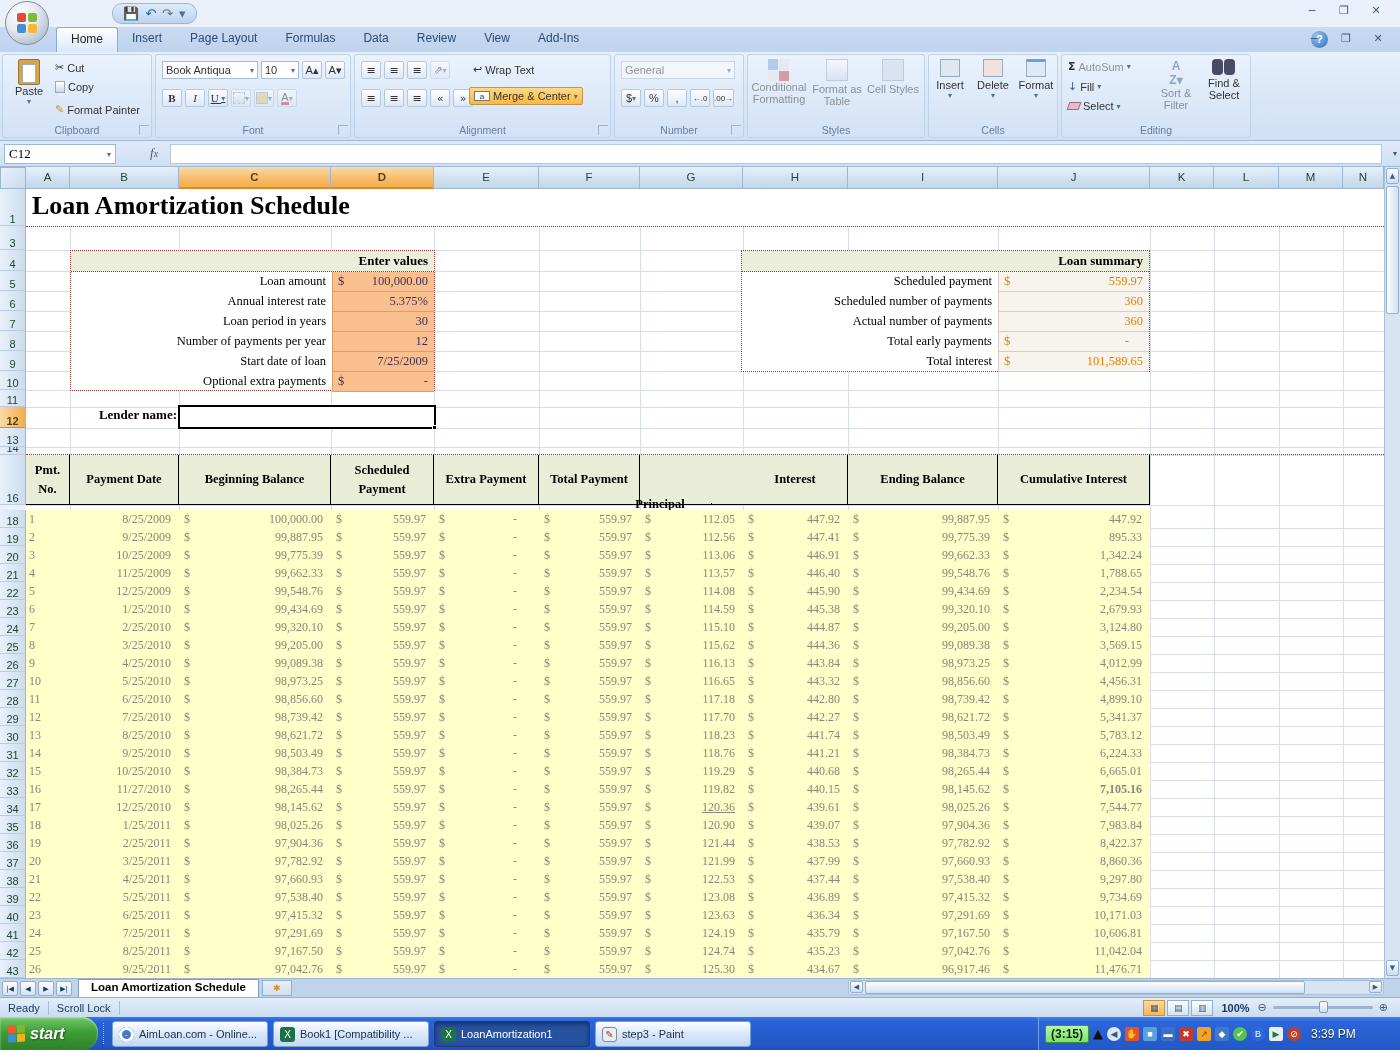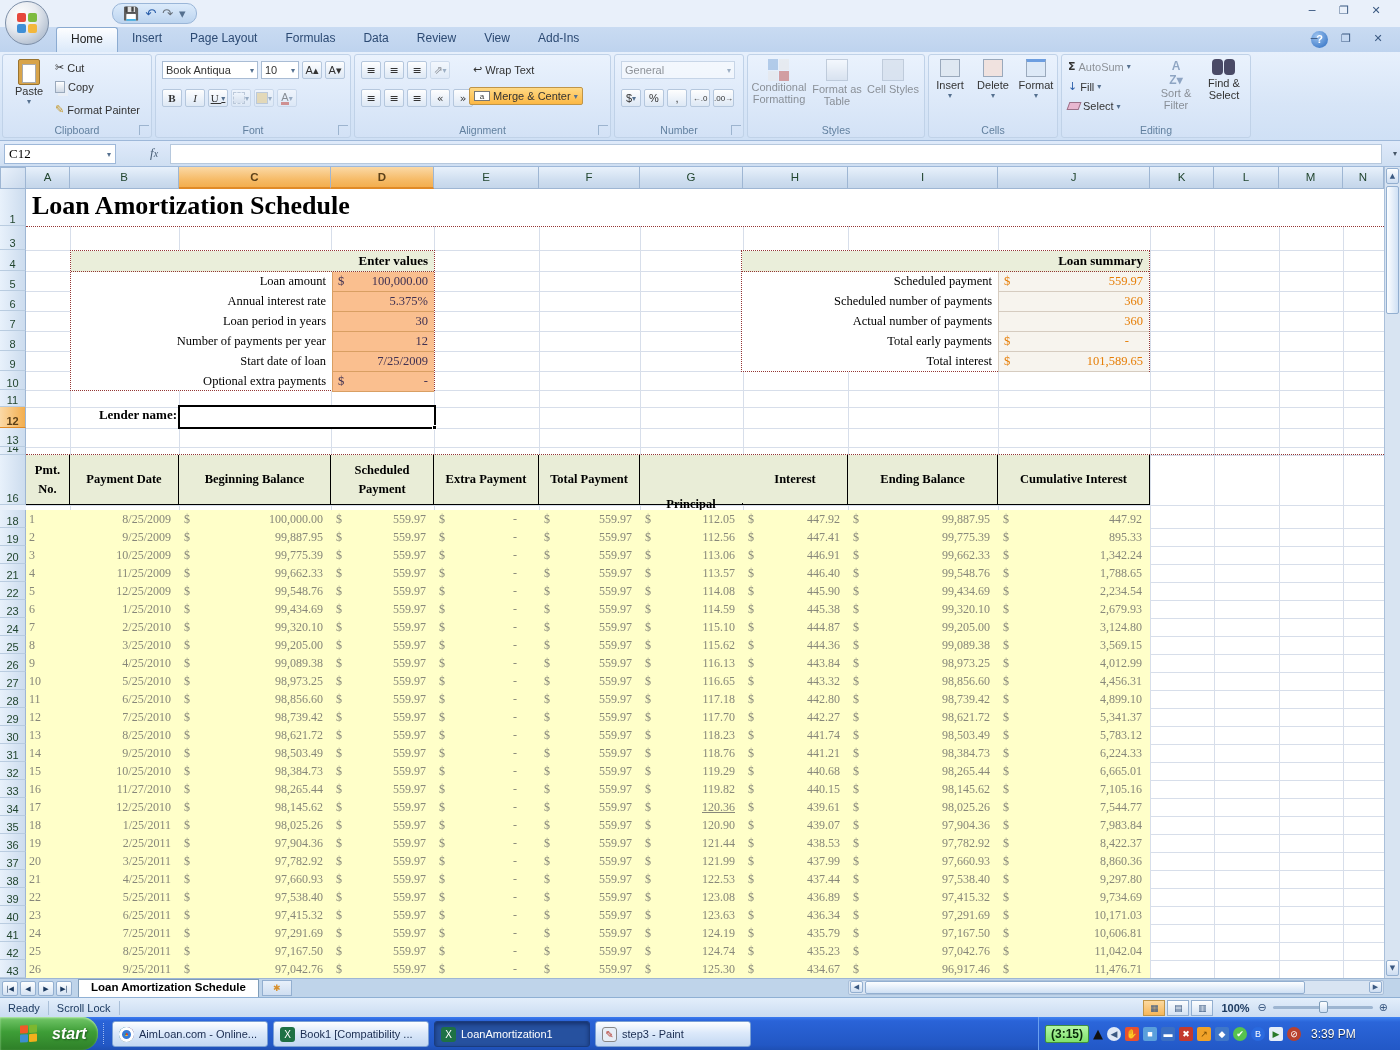--- a/index.html
+++ b/index.html
@@ -92,21 +92,21 @@
   #hthumb{position:absolute;left:16px;top:0px;width:440px;height:13px;background:linear-gradient(#fdfeff,#cfe0f4);border:1px solid #93afd0;border-radius:2px}
   #statusbar{left:0;top:997px;width:1400px;height:20px;background:linear-gradient(#e3eefb,#cadcf1);border-top:1px solid #8fb0d4;display:flex;align-items:center;font-size:11px;color:#1c3a60}
   .sdiv{width:1px;height:14px;background:#a9bfd8;margin:0 8px}
   .viewb{width:22px;height:16px;border:1px solid #93afd0;background:linear-gradient(#fdfeff,#d4e2f3);margin-left:2px;text-align:center;font-size:9px;line-height:15px;color:#3c5a82}
   .viewb.on{background:linear-gradient(#fcd9a0,#f5b659);border-color:#c09548}
   #zoomtrack{width:100px;height:3px;background:#9db5d1;border-radius:2px;position:relative;margin:0 6px}
   #zoomthumb{position:absolute;left:46px;top:-5px;width:9px;height:12px;background:linear-gradient(#fdfeff,#cfe0f4);border:1px solid #7f9db9;border-radius:2px}
 
   
   #taskbar{left:0;top:1017px;width:1400px;height:33px;background:linear-gradient(#3a7af0,#2a63d8 12%,#2257c4 85%,#1e4fb4)}
-  #startbtn{position:absolute;left:0;top:0;height:33px;width:98px;border-radius:0 16px 16px 0;background:linear-gradient(#74c86a,#3e9e37 45%,#2e7f28);box-shadow:inset 0 1px 2px #b8eab0;display:flex;align-items:center;gap:14px;padding-left:20px}
+  #startbtn{position:absolute;left:0;top:0;height:33px;width:98px;border-radius:0 16px 16px 0;background:linear-gradient(#74c86a,#3e9e37 45%,#2e7f28);box-shadow:inset 0 1px 2px #b8eab0;display:flex;align-items:center;gap:4px;padding-left:8px}
   #startbtn .logo{width:18px;height:18px;display:grid;grid-template-columns:8px 8px;grid-template-rows:8px 8px;gap:1px;transform:skewY(-4deg)}
   #startbtn .logo span{border-radius:1px}
   #startbtn .txt{color:#fff;font-size:16px;font-weight:bold;font-style:italic;text-shadow:1px 1px 2px #1d5a1d}
   #qlgrip{position:absolute;left:103px;top:6px;width:4px;height:21px;background:repeating-linear-gradient(#6f9bе0 0 2px,transparent 2px 4px);border-left:1px dotted #9db9ef}
   .task{position:absolute;top:4px;height:26px;width:156px;border-radius:3px;display:flex;align-items:center;gap:5px;padding:0 6px;font-size:11px;overflow:hidden;white-space:nowrap}
   .task.off{background:linear-gradient(#fdfeff,#dce9fa 45%,#c3d8f2);border:1px solid #7ba0d4;color:#1a2c50}
   .task.on{background:#26519f;box-shadow:inset 0 2px 4px #15306b;border:1px solid #1a3c7f;color:#fff}
   .ticon{width:15px;height:15px;flex:0 0 15px;border-radius:3px;display:inline-block}
   #tray{position:absolute;right:0;top:0;height:33px;width:362px;background:linear-gradient(#3f83f2,#2b66da 15%,#2258c6);border-left:1px solid #6aa0ef;display:flex;align-items:center;gap:4px;padding-left:6px}
   #timer{background:linear-gradient(#b5f7a6,#7fe26c);border:1px solid #3e8f3e;border-radius:2px;font-size:12px;font-weight:bold;padding:1px 5px;color:#0a2a0a}
@@ -537,21 +537,21 @@
       <div id="sel-handle"></div>
     </div>
 
     <div id="tbl-hdr" style="left:0;top:266px;width:1124px;height:50px">
         <div class="thc" style="left: 0px; width: 44px;">Pmt. No.</div>
         <div class="thc" style="left: 44px; width: 109px;">Payment Date</div>
         <div class="thc" style="left: 153px; width: 152px;">Beginning Balance</div>
         <div class="thc" style="left: 305px; width: 103px;">Scheduled Payment</div>
         <div class="thc" style="left: 408px; width: 105px;">Extra Payment</div>
         <div class="thc" style="left: 513px; width: 101px;">Total Payment</div>
-        <div class="thc" style="left: 614px; width: 103px; margin-top: 48px;">Principal</div>
+        <div class="thc" style="left: 583px; width: 103px; margin-top: 48px;">Principal</div>
         <div class="thc" style="left: 717px; width: 105px;">Interest</div>
         <div class="thc" style="left: 822px; width: 150px;">Ending Balance</div>
         <div class="thc" style="left: 972px; width: 152px;">Cumulative Interest</div>
       </div>
     <div id="tbl-body" style="left:0;top:321px;width:1124px;height:468px">
         <div class="trow" style="top: 0px;">
           <div class="tc" style="left: 0px; width: 44px; padding-left: 3px;">1</div>
           <div class="tc" style="left: 44px; width: 109px; text-align: right; padding-right: 8px;">8/25/2009</div>
           <div class="tc" style="left: 153px; width: 152px;">
             <span class="d">$</span>
@@ -1116,21 +1116,21 @@
           <div class="tc" style="left: 717px; width: 105px;">
             <span class="d">$</span>
             <span class="v" style="padding-right: 8px;">440.15</span>
           </div>
           <div class="tc" style="left: 822px; width: 150px;">
             <span class="d">$</span>
             <span class="v" style="padding-right: 8px;">98,145.62</span>
           </div>
           <div class="tc" style="left: 972px; width: 152px;">
             <span class="d">$</span>
-            <span class="v" style="padding-right: 8px;">7,105.16</span>
+            <span class="v" style="padding-right: 8px; font-weight: bold;">7,105.16</span>
           </div>
         </div>
         <div class="trow" style="top: 288px;">
           <div class="tc" style="left: 0px; width: 44px; padding-left: 3px;">17</div>
           <div class="tc" style="left: 44px; width: 109px; text-align: right; padding-right: 8px;">12/25/2010</div>
           <div class="tc" style="left: 153px; width: 152px;">
             <span class="d">$</span>
             <span class="v" style="padding-right: 8px;">98,145.62</span>
           </div>
           <div class="tc" style="left: 305px; width: 103px;">

